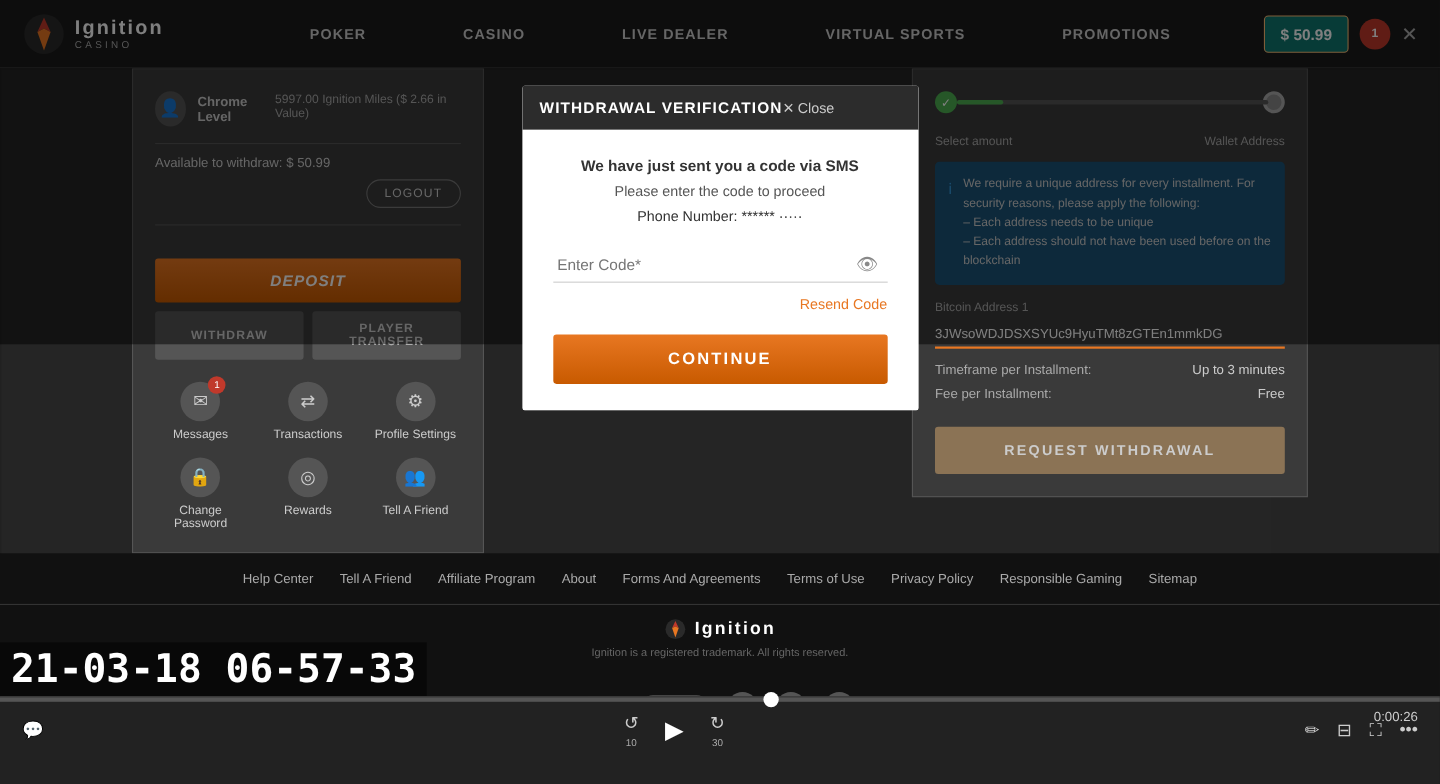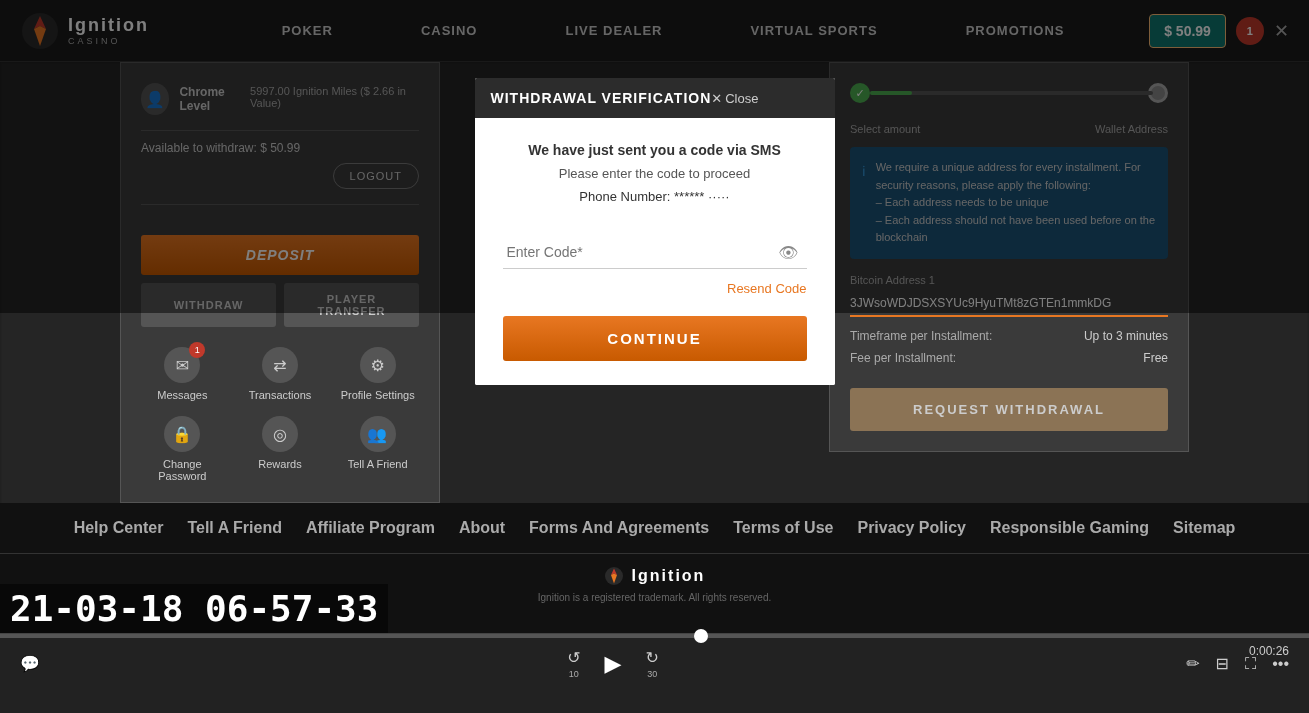--- a/index.html
+++ b/index.html
@@ -428,21 +428,21 @@
     .modal-desc {
       text-align: center;
       font-size: 13px;
       color: #555;
       margin-bottom: 8px;
     }
     .modal-phone {
       text-align: center;
       font-size: 13px;
       color: #333;
-      margin-bottom: 32px;
+      margin-bottom: 20px;
     }
     .code-input-container {
       position: relative;
       border-bottom: 1px solid #ccc;
       margin-bottom: 12px;
     }
     .code-input {
       width: 100%;
       border: none;
       outline: none;
@@ -496,24 +496,23 @@
     .footer-links {
       display: flex;
       justify-content: center;
       gap: 24px;
       padding: 16px 20px;
       border-bottom: 1px solid #333;
       flex-wrap: wrap;
     }
     .footer-link {
       color: #aaa;
-      font-size: 16px;
+      font-size: 12px;
       cursor: pointer;
       text-decoration: none;
-      font-weight: bold;
     }
     .footer-logo-area {
       display: flex;
       flex-direction: column;
       align-items: center;
       padding: 12px;
     }
     .footer-logo {
       display: flex;
       align-items: center;

